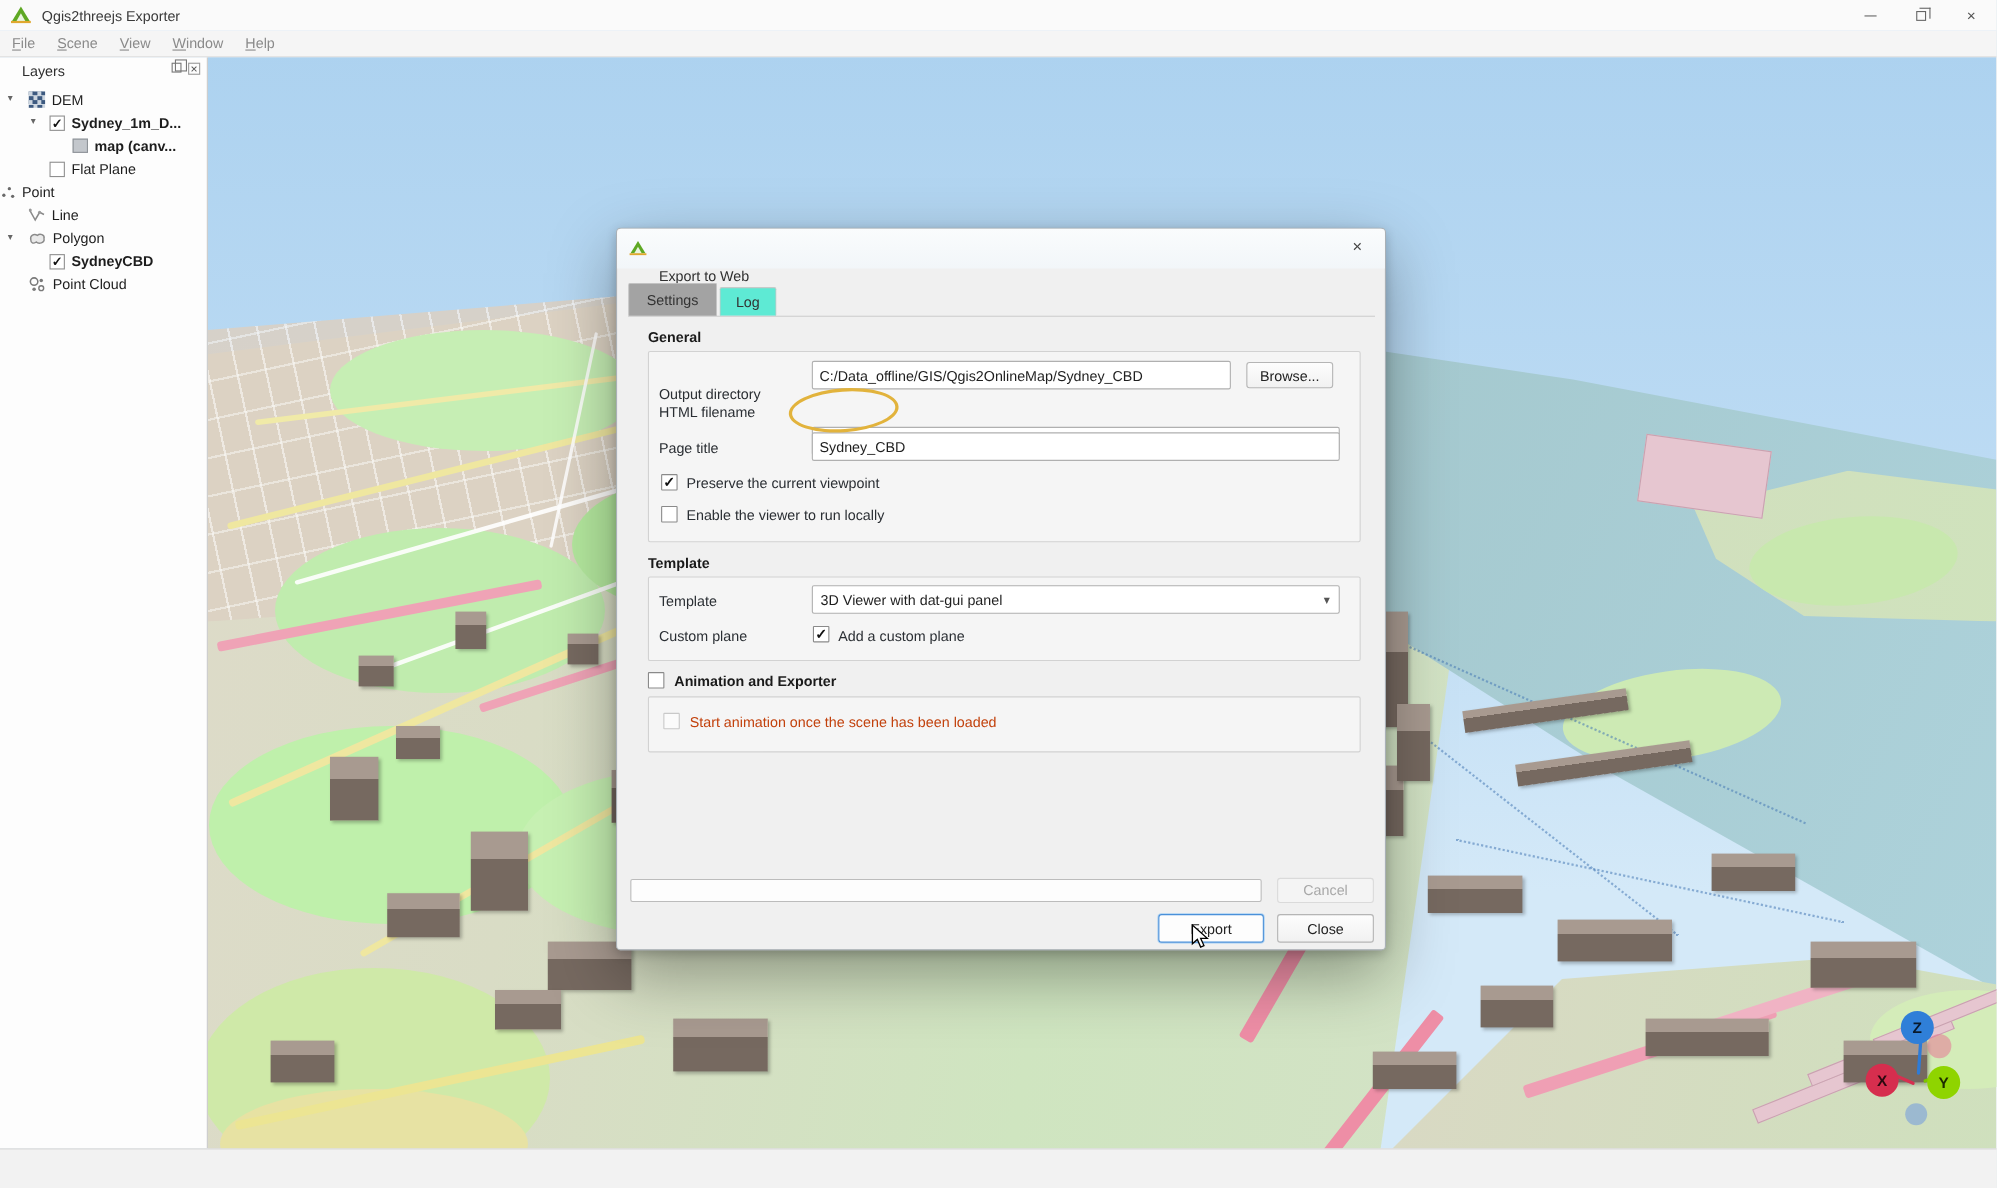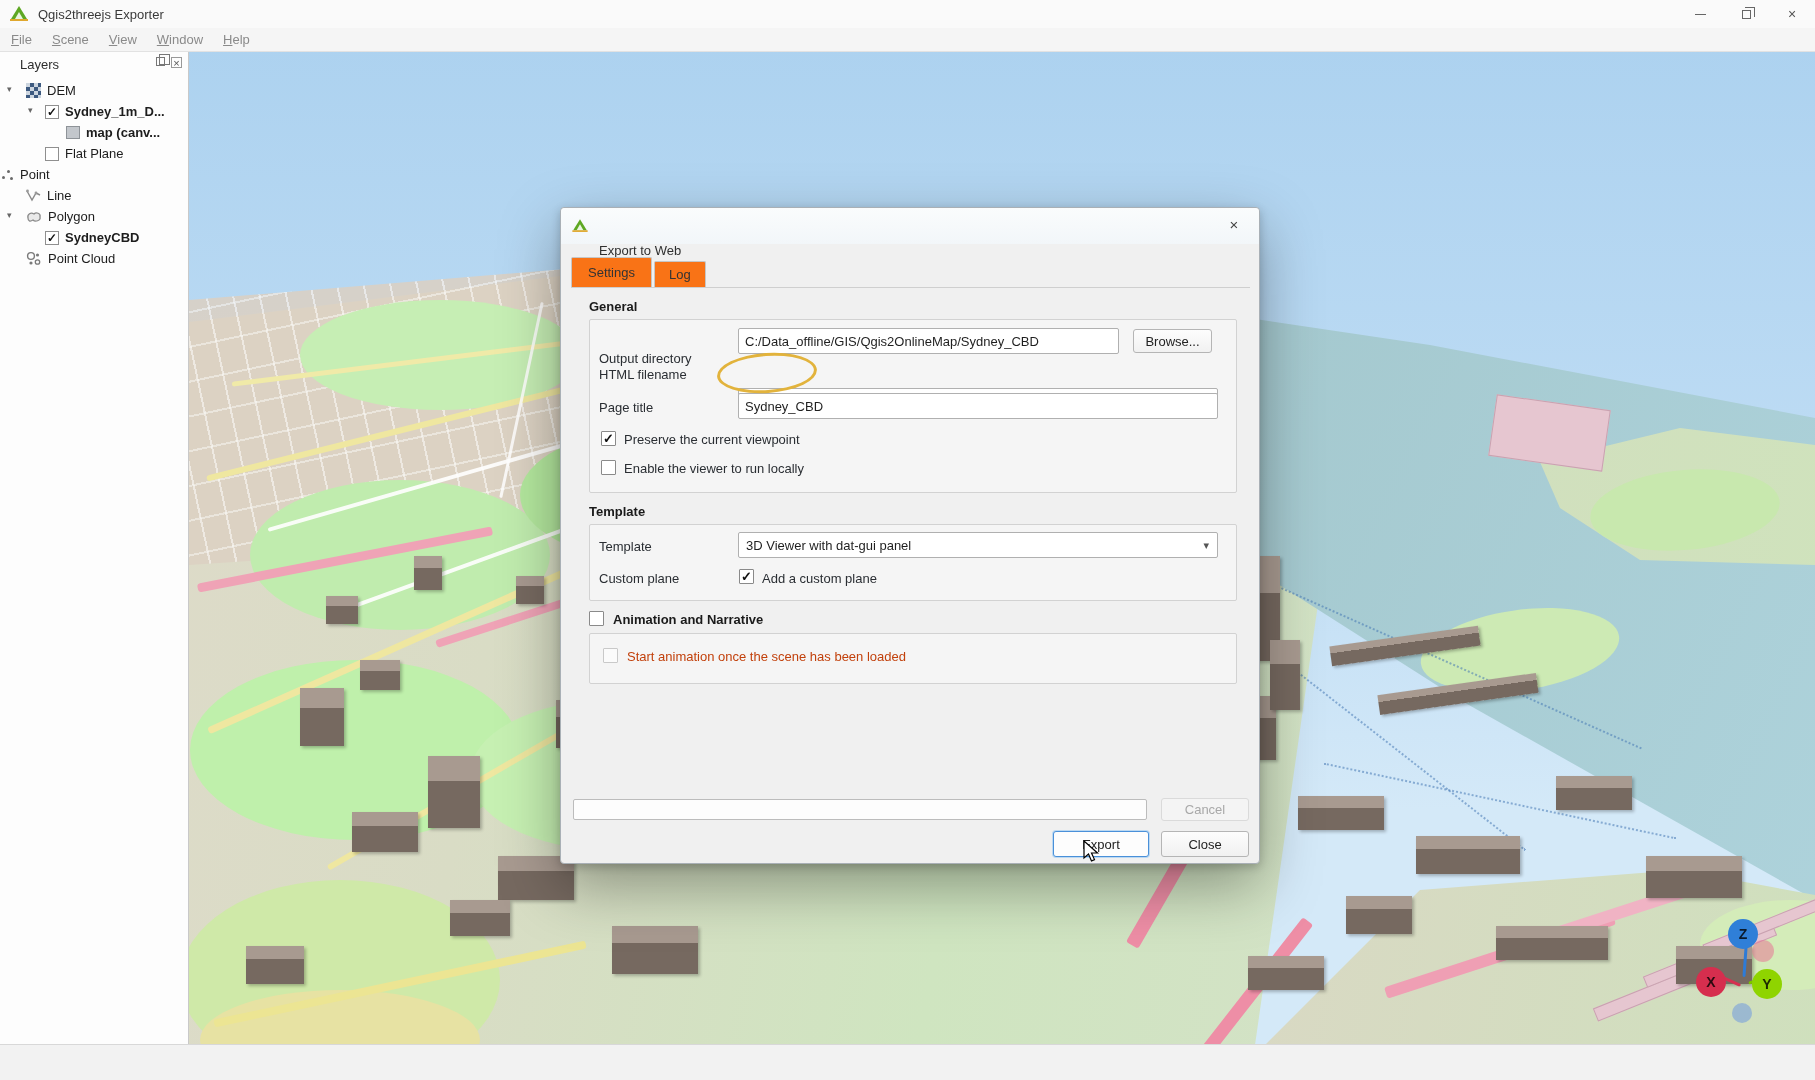--- a/index.html
+++ b/index.html
@@ -62,22 +62,22 @@
   .gz-line { position:absolute; border-radius:2px; }
   .gz-ball { position:absolute; width:30px; height:30px; border-radius:50%; display:flex; align-items:center; justify-content:center; font-size:14px; font-weight:bold; color:rgba(0,0,0,.8); }
   .gz-faint { position:absolute; border-radius:50%; }
 
   
   #dialog { position:absolute; left:560px; top:207px; width:700px; height:657px; background:#f0f0f0; border:1px solid #a9b0b6; border-radius:4px; box-shadow:0 22px 60px rgba(0,0,0,.35),0 3px 10px rgba(0,0,0,.2); z-index:50; }
   #dlg-titlebar { position:absolute; left:0; top:0; width:100%; height:36px; background:linear-gradient(180deg,#fafcfd,#f2f6f9); border-radius:4px 4px 0 0; display:flex; align-items:center; }
   #dlg-title { margin-left:10px; font-size:13px; color:#2f2f2f;margin-top:48px; }
   #dlg-close { position:absolute; right:14px; top:8px; width:22px; height:20px; text-align:center; font-size:15px; color:#444; }
   .tabbar { position:absolute; left:10px; top:49px; height:30px; display:flex; align-items:flex-end; }
-  .tab { font-size:13px; color:#333; padding:5px 14px; border:1px solid #c6c6c6; border-bottom:none; background:#f97316; margin-right:2px; border-radius:2px 2px 0 0; }
-  .tab.active { background:#f97316; padding:7px 16px; position:relative; z-index:2; }
+  .tab { font-size:13px; color:#333; padding:5px 14px; border:1px solid #c6c6c6; border-bottom:none; background:#5eead4; margin-right:2px; border-radius:2px 2px 0 0; }
+  .tab.active { background:#a3a3a3; padding:7px 16px; position:relative; z-index:2; }
   #pane-line { position:absolute; left:10px; top:79px; width:679px; height:1px; background:#cfcfcf; }
   .grp-head { position:absolute; font-size:13px; font-weight:bold; color:#1a1a1a; }
   .grp-box { position:absolute; border:1px solid #d2d2d2; background:#f5f5f5; border-radius:2px; }
   .flabel { position:absolute; font-size:13px; color:#2a2e33; }
   .tfield { position:absolute; height:26px; border:1px solid #b0b0b0; background:#fff; font-size:13px; color:#1f1f1f; padding:0 6px; font-family:"Liberation Sans", sans-serif; border-radius:2px; }
   .btn { position:absolute; font-size:13px; color:#222; background:linear-gradient(180deg,#fdfdfd,#f1f1f1); border:1px solid #b5b5b5; border-radius:3px; display:flex; align-items:center; justify-content:center; }
   .btn.disabled { background:#f4f4f4; border-color:#dadada; color:#a8a8a8; }
   .btn.focused { background:#fdfdfd; border:1px solid #4a90d9; box-shadow:0 0 0 1px #bcd9f2; }
   .cbx { position:absolute; width:15px; height:15px; border:1px solid #8a8a8a; background:#fff; display:flex; align-items:center; justify-content:center; font-size:13px; font-weight:bold; color:#111; border-radius:1px; }
   .cbx.disabled { border-color:#c9c9c9; background:#fbfbfb; }
@@ -347,21 +347,21 @@
     <span class="arrow">▾</span>
   </div>
 
   <span class="flabel" style="left:38px;top:363px;">Custom plane</span>
   <span class="cbx" style="left:178px;top:361px;">
       <span>✓</span>
     </span>
   <span class="cblabel" style="left:201px;top:363px;">Add a custom plane</span>
 
   <span class="cbx" style="left:28px;top:403px;"></span>
-  <span class="grp-head" style="left:52px;top:404px;">Animation and Narrative</span>
+  <span class="grp-head" style="left:52px;top:404px;">Animation and Exporter</span>
   <div class="grp-box" style="left:28px;top:425px;width:648px;height:51px;"></div>
   <span class="cbx disabled" style="left:42px;top:440px;"></span>
   <span class="cblabel disabled" style="left:66px;top:441px;">Start animation once the scene has been loaded</span>
 
   <div id="progressbar"></div>
   <div class="btn disabled" style="left:600px;top:590px;width:88px;height:23px;">
       <span>Cancel</span>
     </div>
   <div class="btn focused" style="left:492px;top:623px;width:96px;height:26px;">
       <span>Export</span>

